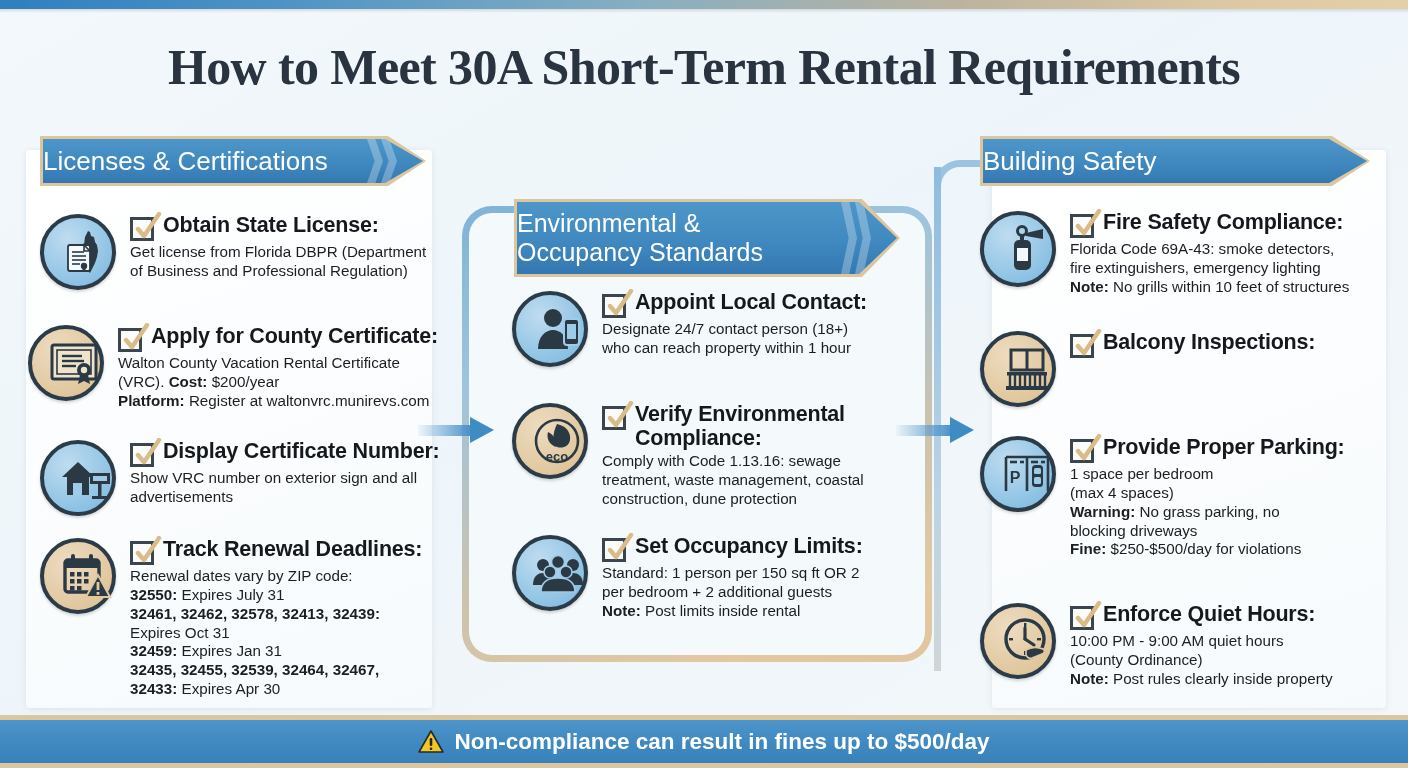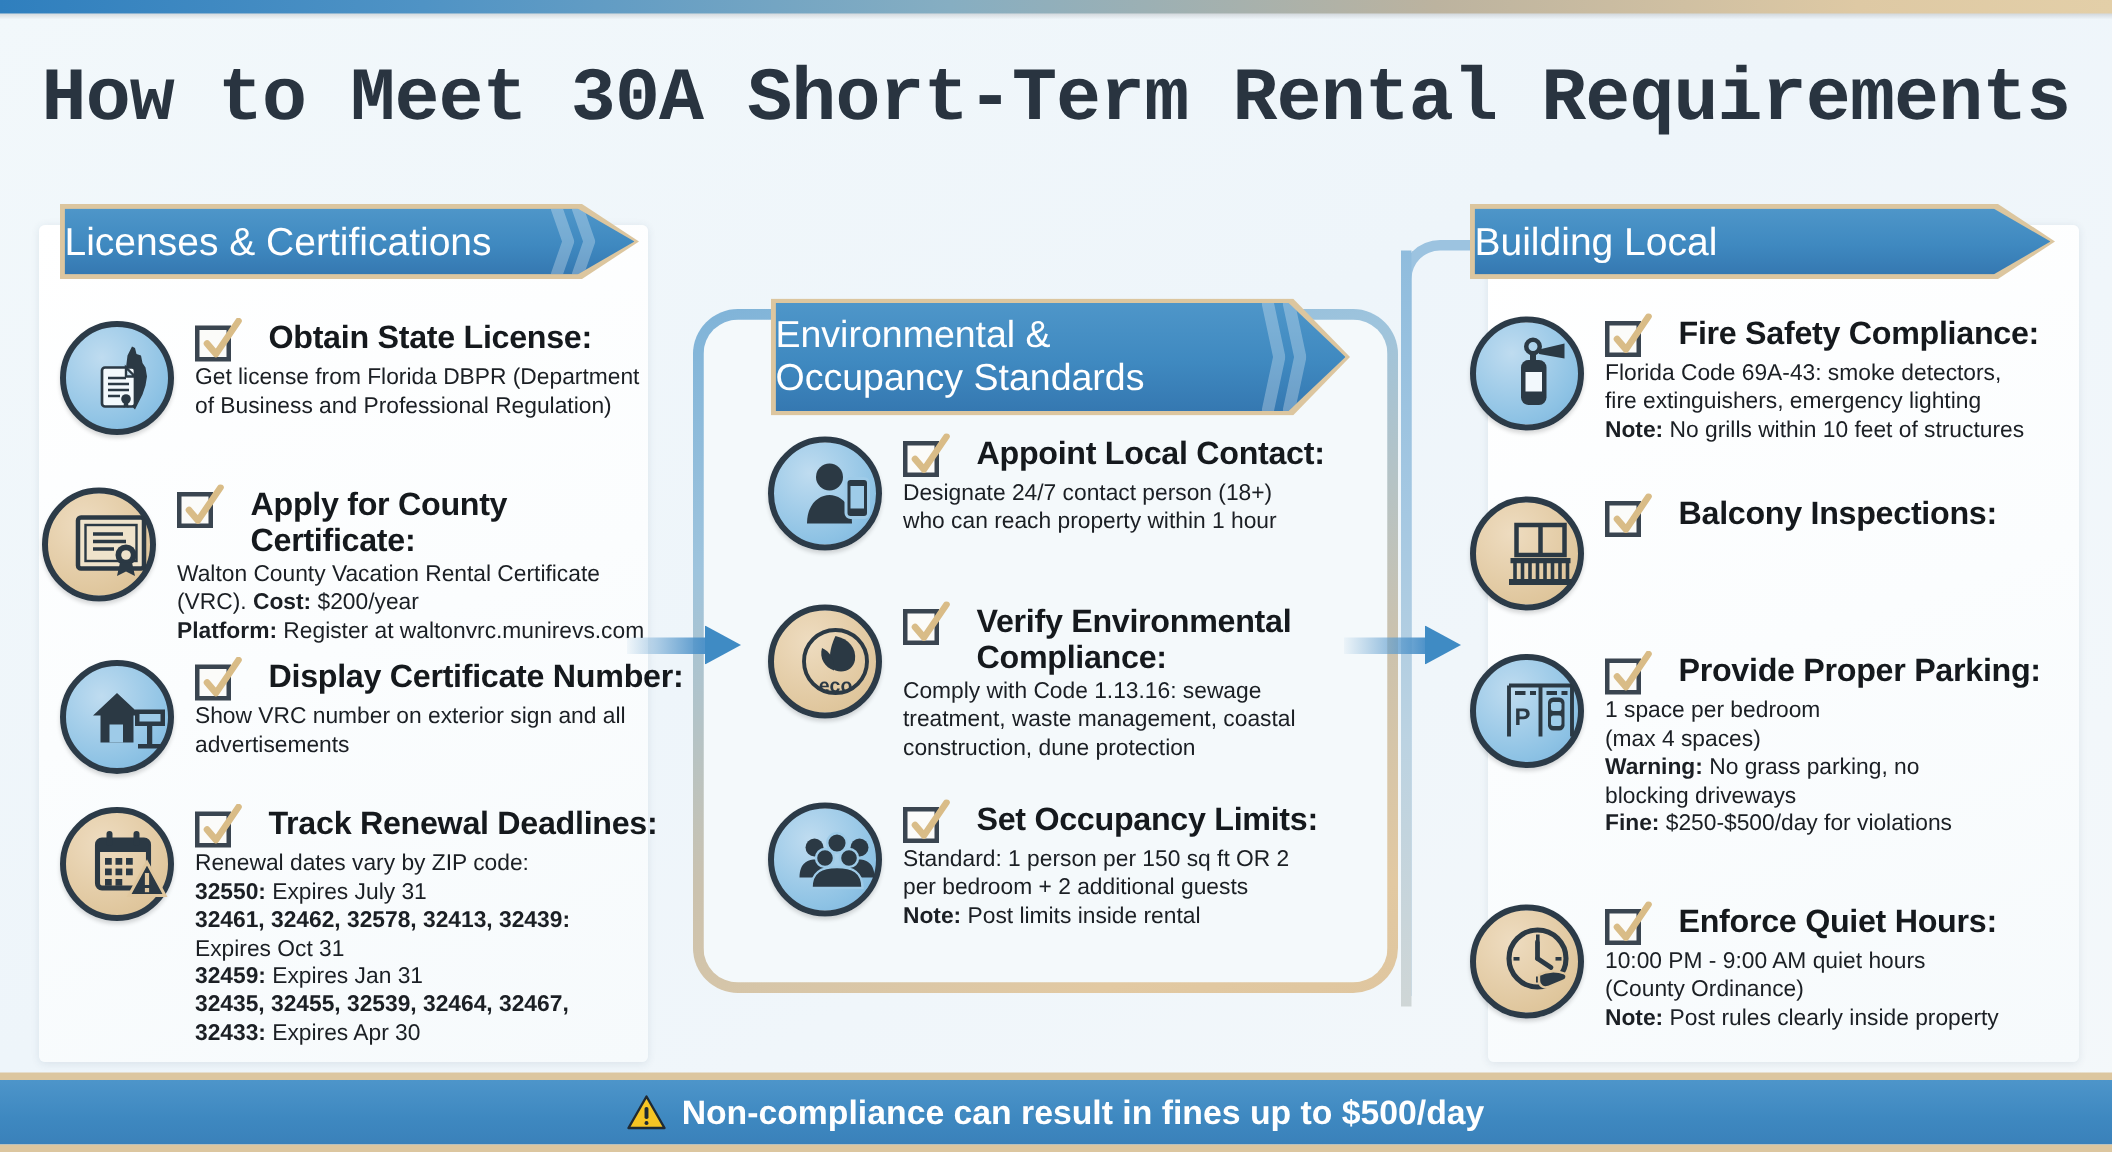--- a/index.html
+++ b/index.html
@@ -19,21 +19,21 @@
   }
   .top-band-shadow{
     position:absolute; left:0; top:9px; width:1408px; height:4px;
     background: linear-gradient(to bottom, rgba(0,0,0,.12), rgba(0,0,0,0));
   }
 
   
   .title{
     position:absolute; top:38px; left:0; width:1408px; text-align:center;
     font-size:50px; font-weight:bold; color:#293440; letter-spacing:-0.6px;
-    font-family:Liberation Mono, monospace;
+    font-family:Liberation Serif, serif;
   }
 
   
   .panel{ position:absolute; }
 
   #panel-left{ left:22px; top:136px; width:452px; height:578px; }
   #panel-right{ left:962px; top:136px; width:424px; height:578px; }
 
   
   .card-bg{
@@ -131,21 +131,21 @@
   .icon-circle svg{ display:block; }
 
   .txt{ margin-left:14px; position:relative; }
   .hd{ display:flex; align-items:flex-start; }
   .cb{
     width:24px; height:24px; border:3px solid #3a4550; background:#fbfbf9;
     flex:0 0 24px; margin-top:3px; position:relative;
   }
   .cb svg{ position:absolute; left:1px; top:-8px; }
   .h-title{
-    font-size:21.5px; font-weight:bold; color:#15191d; margin-left:25px;
+    font-size:21.5px; font-weight:bold; color:#15191d; margin-left:9px;
     line-height:1.1; letter-spacing:-0.2px;
   }
   .body{ font-size:15.2px; color:#1b1f24; line-height:1.24; margin-top:2px; }
   .body b{ font-weight:bold; }
 
   
   #it-1{ left:40px; top:214px; width:420px; }
   #it-2{ left:28px; top:325px; width:420px; }
   #it-3{ left:40px; top:440px; width:420px; }
   #it-4{ left:40px; top:538px; width:400px; }
@@ -436,21 +436,21 @@
   </div>
 </div>
 
 <div class="panel" id="panel-right">
   <div class="card-bg"></div>
 </div>
 
 <div class="banner-wrap" id="banner-right" style="left:980px;top:136px;">
   <div class="banner-outline"></div>
   <div class="banner-fill">
-    <span class="bl">Building Local</span>
+    <span class="bl">Building Safety</span>
   </div>
 </div>
 
 <div class="item" id="it-8">
   <div class="icon-circle ic-blue">
     <svg width="46" height="50" viewBox="0 0 46 50">
       <circle cx="16" cy="7" r="4.5" fill="none" stroke="#2b3944" stroke-width="3"></circle>
       <path d="M20 9 L37 5 L37 15 L20 12 Z" fill="#2b3944"></path>
       <rect x="14" y="10" width="4" height="7" fill="#2b3944"></rect>
       <rect x="8" y="16" width="17" height="30" rx="5" fill="#2b3944"></rect>

